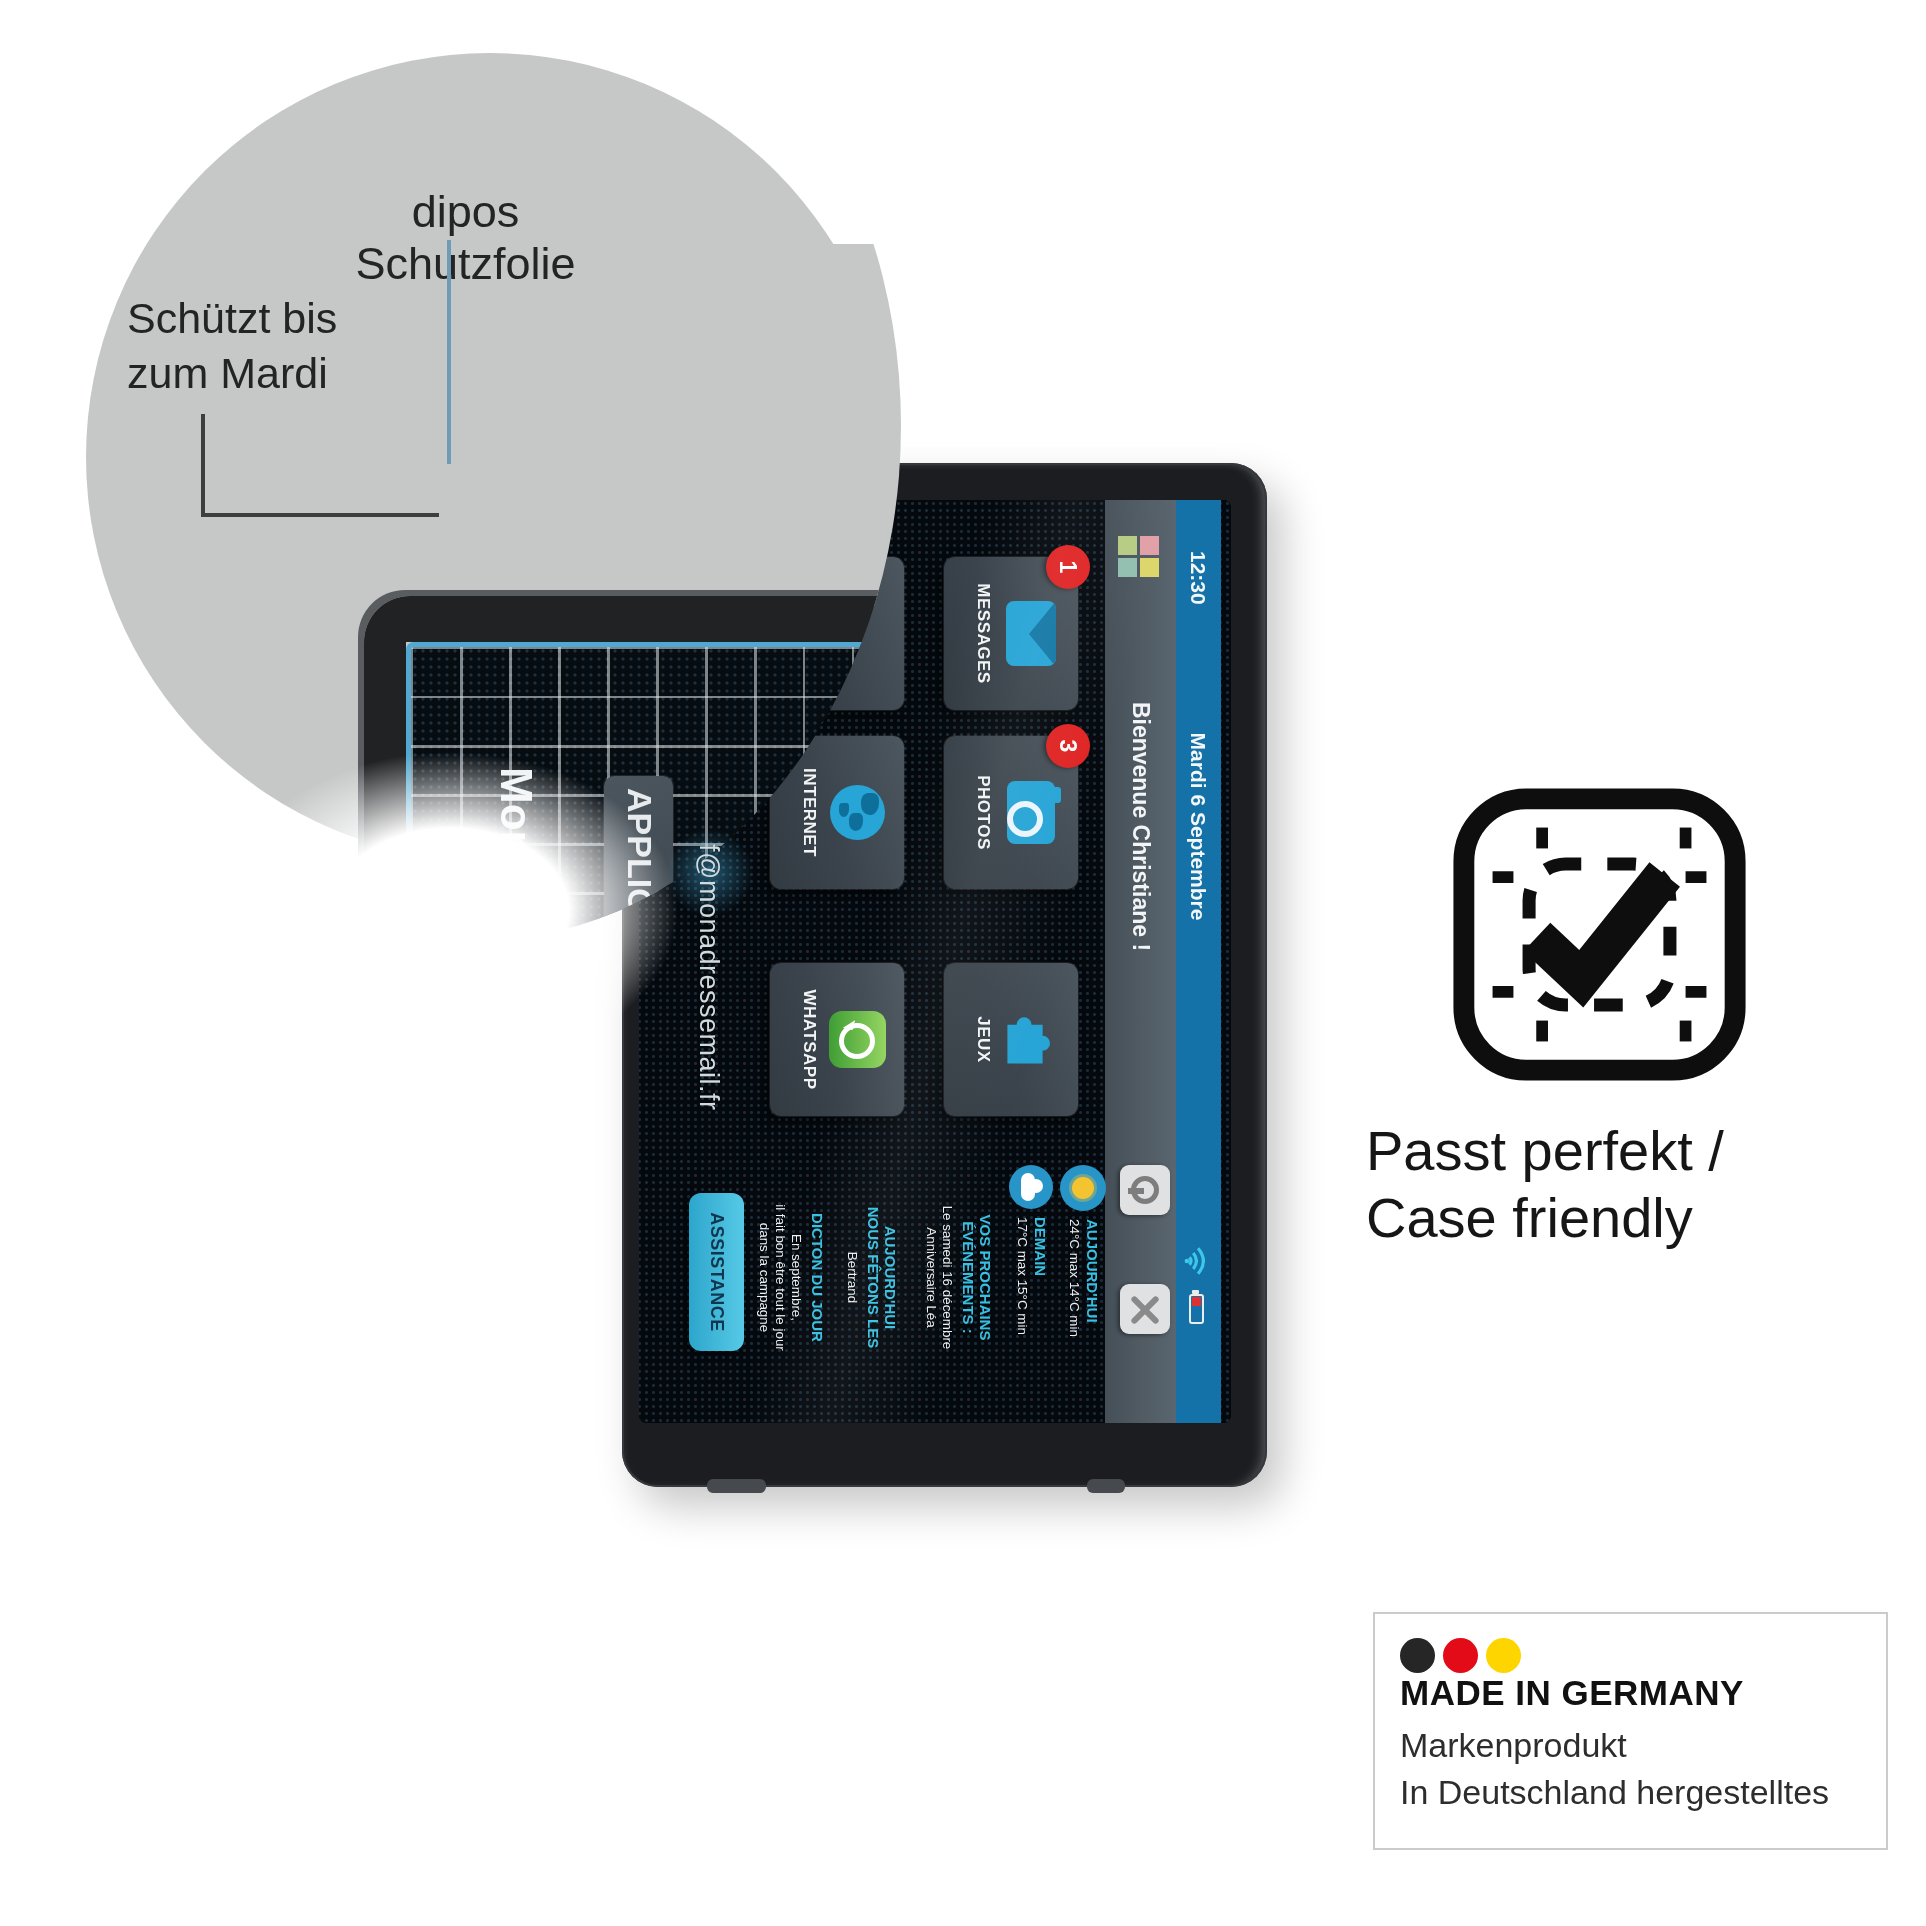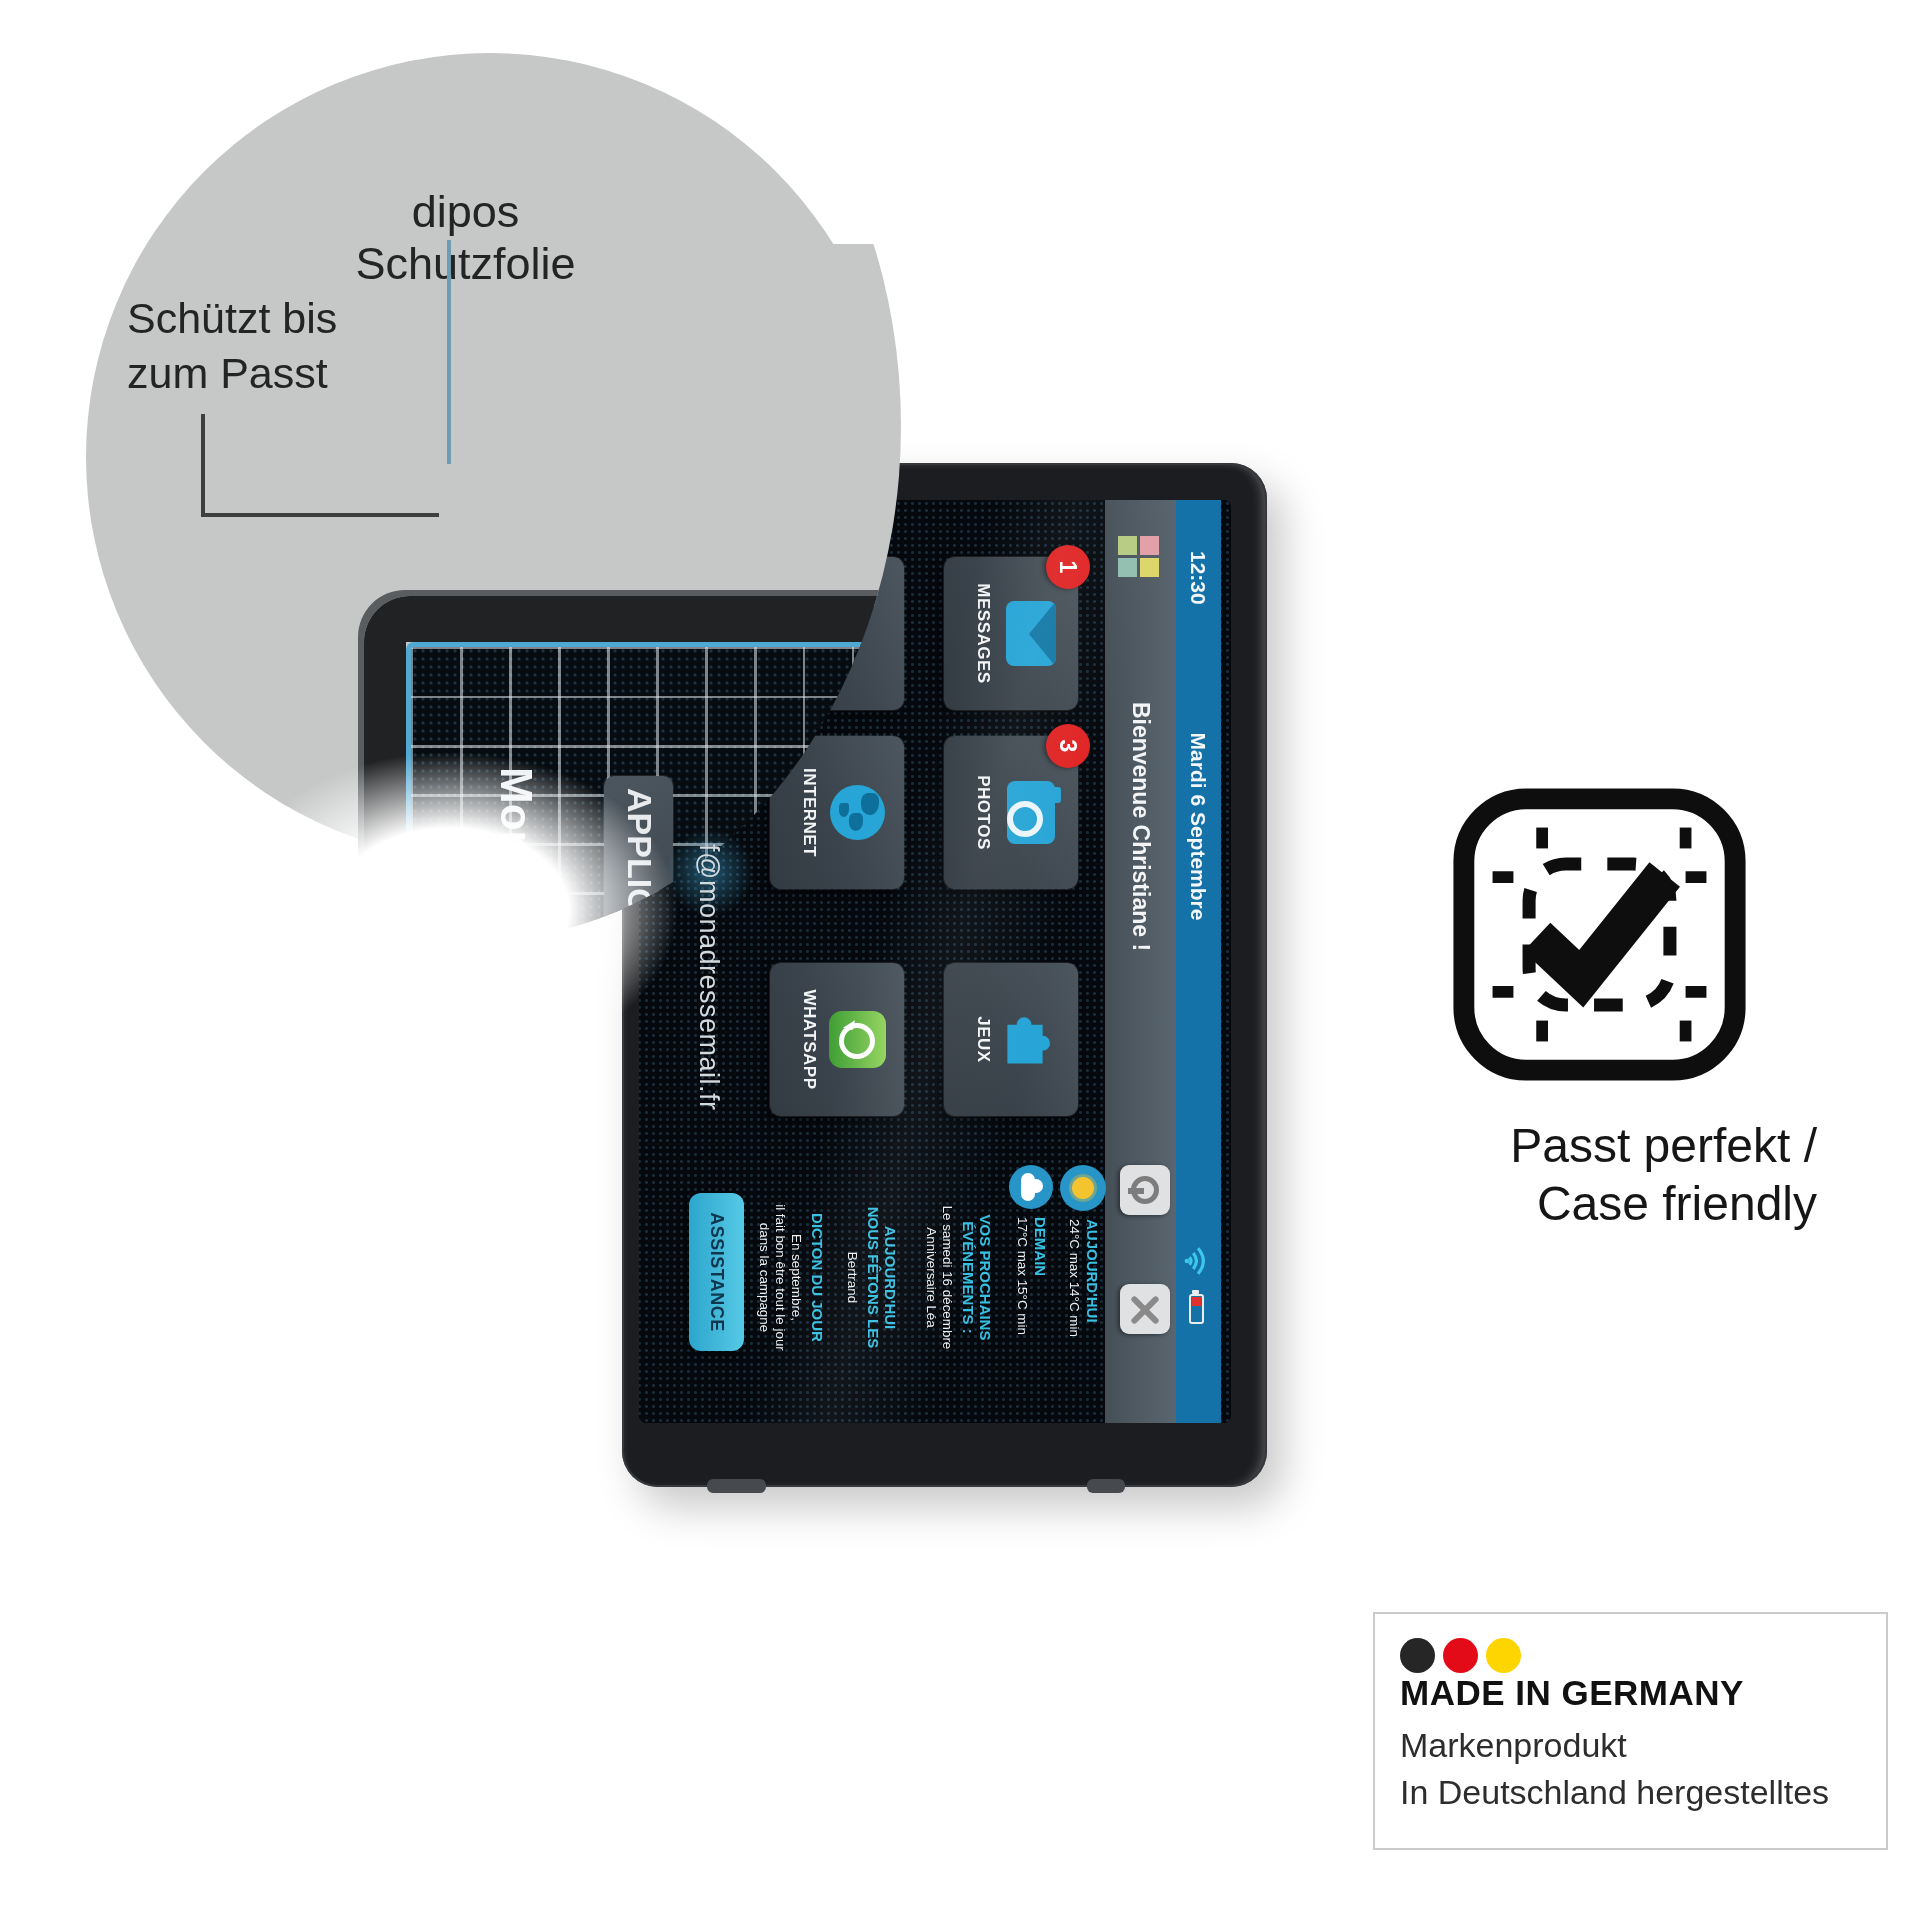--- a/index.html
+++ b/index.html
@@ -133,22 +133,22 @@
   .mag-tile .rot-text{left:55px;top:12px;font-size:34px;font-weight:bold;color:#e8ebee;}
 
   .white-fade{position:absolute;left:223px;top:752px;width:455px;height:317px;z-index:30;
         background:radial-gradient(ellipse closest-side,#ffffff 52%,rgba(255,255,255,0) 100%);}
   .email-glow{position:absolute;left:665px;top:828px;width:89px;height:89px;z-index:34;
         background:radial-gradient(circle,rgba(80,200,255,.4),rgba(80,200,255,0) 70%);}
   .email-text{left:724px;top:844px;font-size:27px;color:#d3dade;letter-spacing:0.5px;z-index:35;}
 
   
   .fit-icon{position:absolute;left:1443px;top:778px;width:313px;height:313px;}
-  .fit-text{position:absolute;left:1366px;top:1117px;width:451px;text-align:right;
-        font-size:48px;line-height:1.2;color:#161616;}
+  .fit-text{position:absolute;left:1366px;top:1117px;width:451px;text-align:left;
+        font-size:56px;line-height:1.2;color:#161616;}
 
   
   .mig-box{position:absolute;left:1373px;top:1612px;width:515px;height:238px;background:#fff;
         border:2px solid #cbcbcb;padding:24px 0 0 25px;}
   .mig-dots{display:flex;gap:8px;}
   .mig-dots i{width:35px;height:35px;border-radius:50%;display:block;}
   .mig-title{font-size:35px;font-weight:bold;color:#111;letter-spacing:0.5px;}
   .mig-sub{margin-top:9px;font-size:34px;color:#2d2d2d;line-height:1.38;}
 </style>
 </head>
@@ -266,21 +266,21 @@
         <div class="assist-btn">ASSISTANCE</div>
       </div>
     </div>
   </div>
 
   <div class="mag-circle"></div>
   <div class="circ-title">dipos Schutzfolie</div>
   <div class="ann-line-blue"></div>
   <div class="circ-caption">
     <div>Schützt bis</div>
-    <div>zum Passt</div>
+    <div>zum Mardi</div>
   </div>
   <div class="bracket-v"></div>
   <div class="bracket-h"></div>
 
   <div class="mag-layer">
     <div class="mag-gray-patch"></div>
     <div class="mag-bezel"></div>
     <div class="mag-film"></div>
     <div class="rot-text mag-bigtext">Mon adresse</div>
     <div class="mag-tile">

